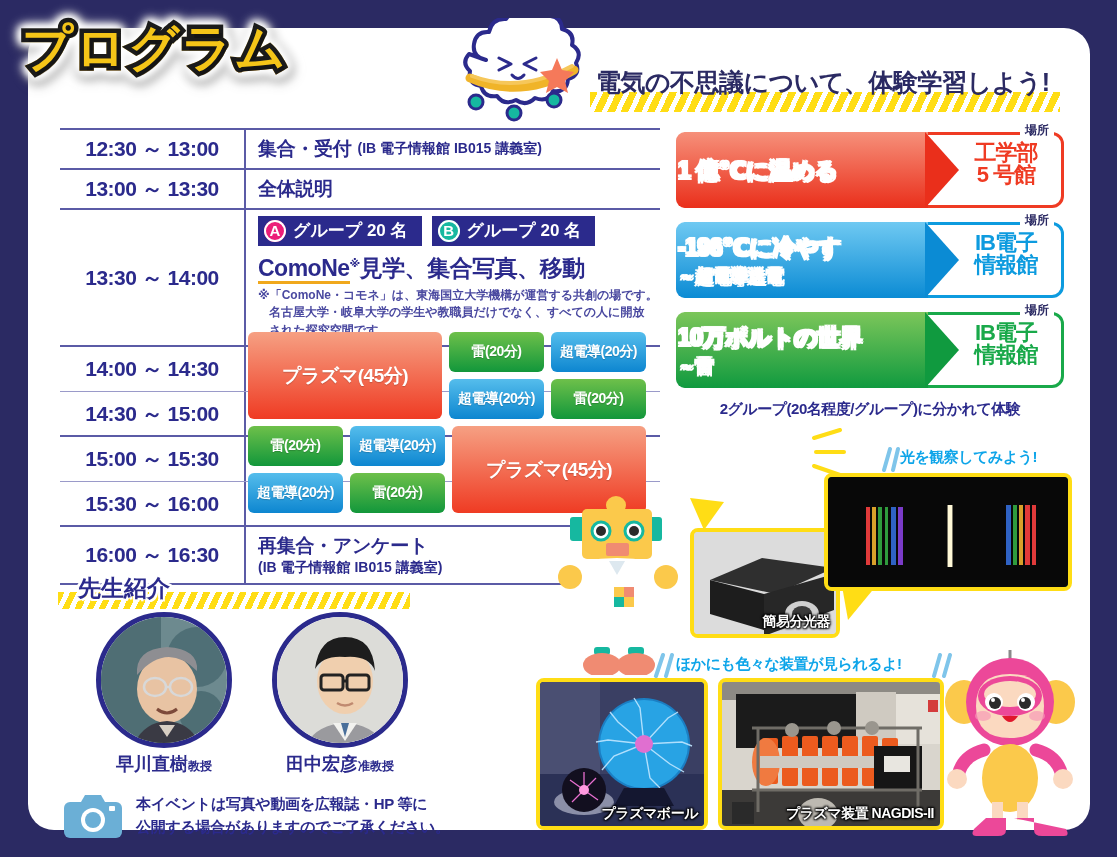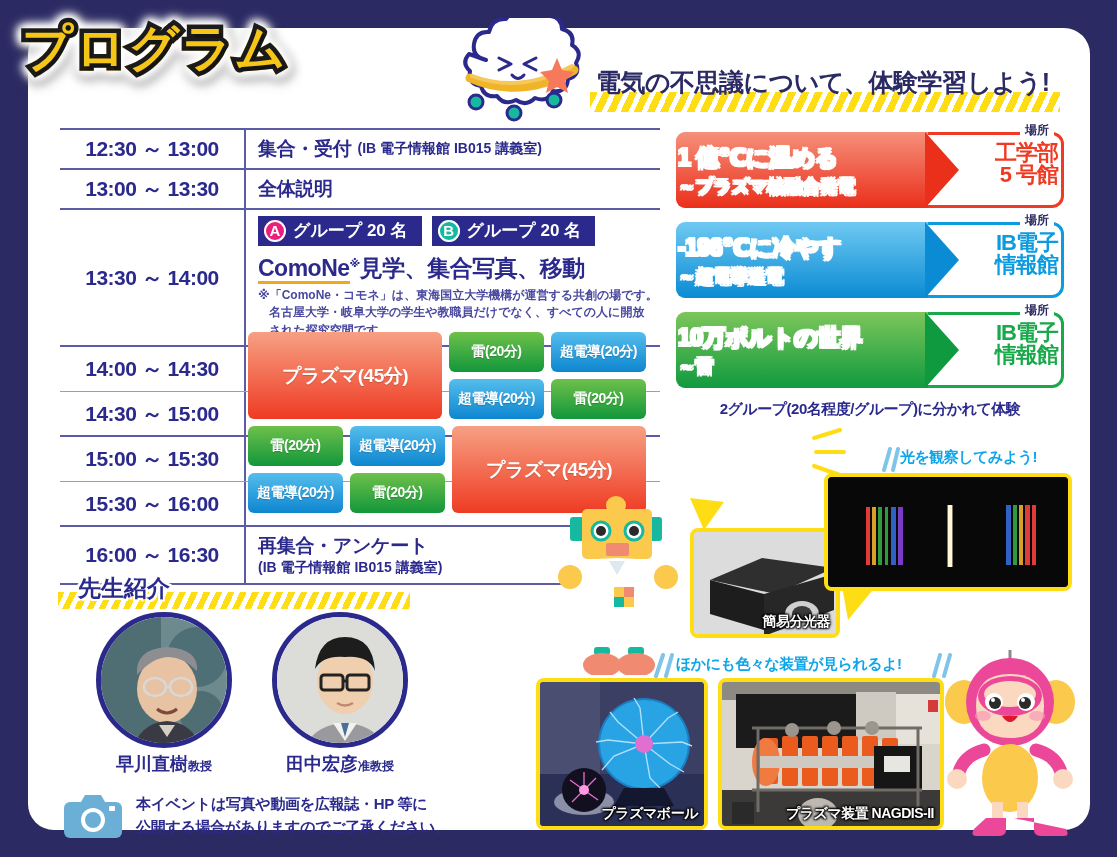--- a/index.html
+++ b/index.html
@@ -123,21 +123,21 @@
   }
   .card-arrow {
     position: absolute; left: 249px; top: 0; width: 34px; height: 100%;
   }
   .card-t1 { font-size: 23px; font-weight: 900; letter-spacing:-0.5px;
              text-shadow: -1.5px -1.5px 0 #fff, 1.5px -1.5px 0 #fff, -1.5px 1.5px 0 #fff, 1.5px 1.5px 0 #fff, 0 0 2px #fff; }
   .card-t2 { font-size: 18px; font-weight: 900; letter-spacing:-0.5px; margin-top:1px;
              text-shadow: -1.5px -1.5px 0 #fff, 1.5px -1.5px 0 #fff, -1.5px 1.5px 0 #fff, 1.5px 1.5px 0 #fff, 0 0 2px #fff; }
   .card-right {
     position: absolute; right: 6px; top: 0; bottom: 12px; width: 104px;
-    display: flex; flex-direction: column; align-items: flex-end; justify-content: center;
+    display: flex; flex-direction: column; align-items: center; justify-content: center;
   }
   .card-place { font-size: 22px; font-weight: 900; line-height: 1.0; text-align:center; letter-spacing:-1px; }
   .venue-tag {
     position: absolute; right: 10px; top: -10px; z-index: 5;
     font-size: 12px; font-weight: 900; color: #2b2a63;
     background: #fff; padding: 0 5px;
   }
   .card.red   .card-frame { border-color: #ef3b23; }
   .card.red   .card-left  { background: linear-gradient(#f6907a, #ea2f1b); }
   .card.red   .card-place { color: #ef3b23; }
@@ -326,21 +326,20 @@
       <div class="blk plasma blk-big">プラズマ(45分)</div>
     </div>
   </div>
 
   <div class="cards">
 
     <div class="card red">
       <div class="card-frame"></div>
       <div class="card-left">
         <div class="card-t1">1 億℃に温める</div>
-        <div class="card-t2">～プラズマ核融合発電</div>
       </div>
       <div class="card-arrow">
         <svg viewBox="0 0 34 76" width="34" height="76" preserveAspectRatio="none">
           <polygon points="0,0 34,38 0,76" fill="#ea2f1b"></polygon>
         </svg>
       </div>
       <div class="venue-tag">場所</div>
       <div class="card-right">
         <div class="card-place">工学部</div>
         <div class="card-place">5 号館</div>

